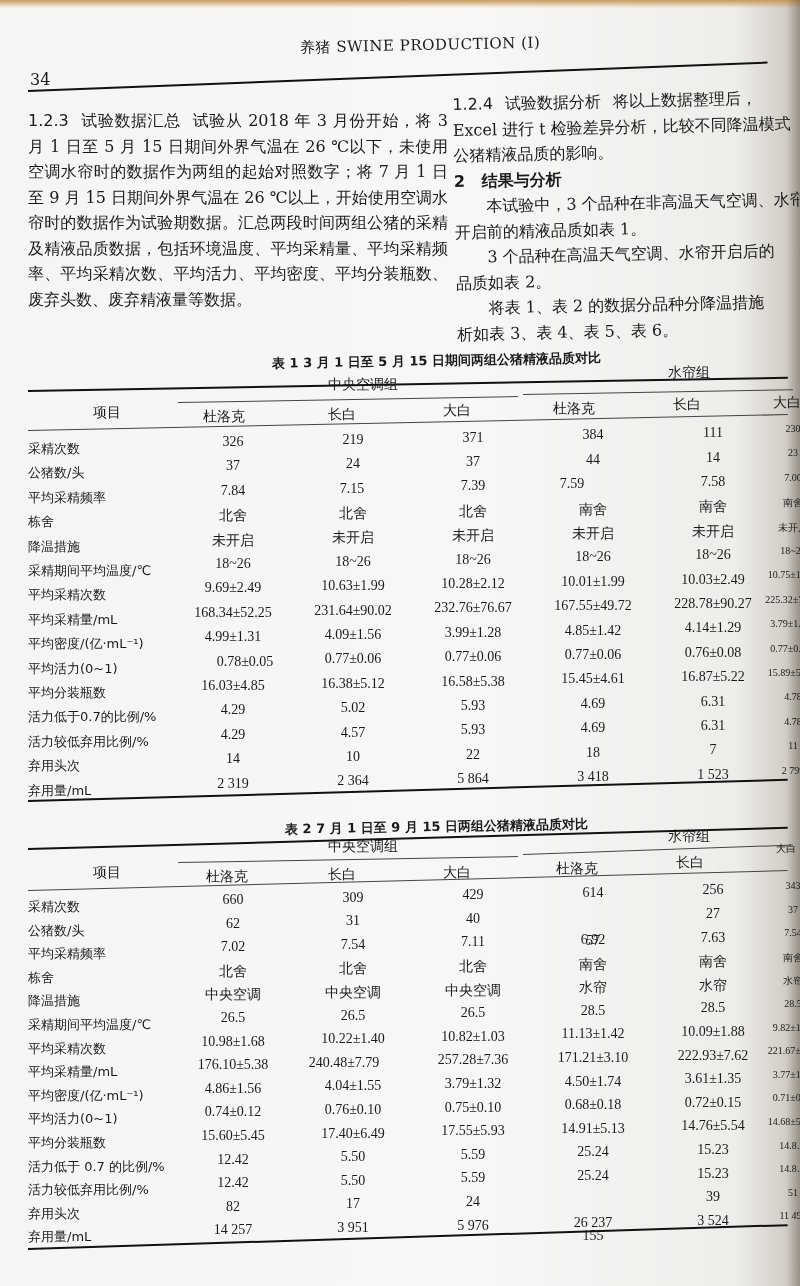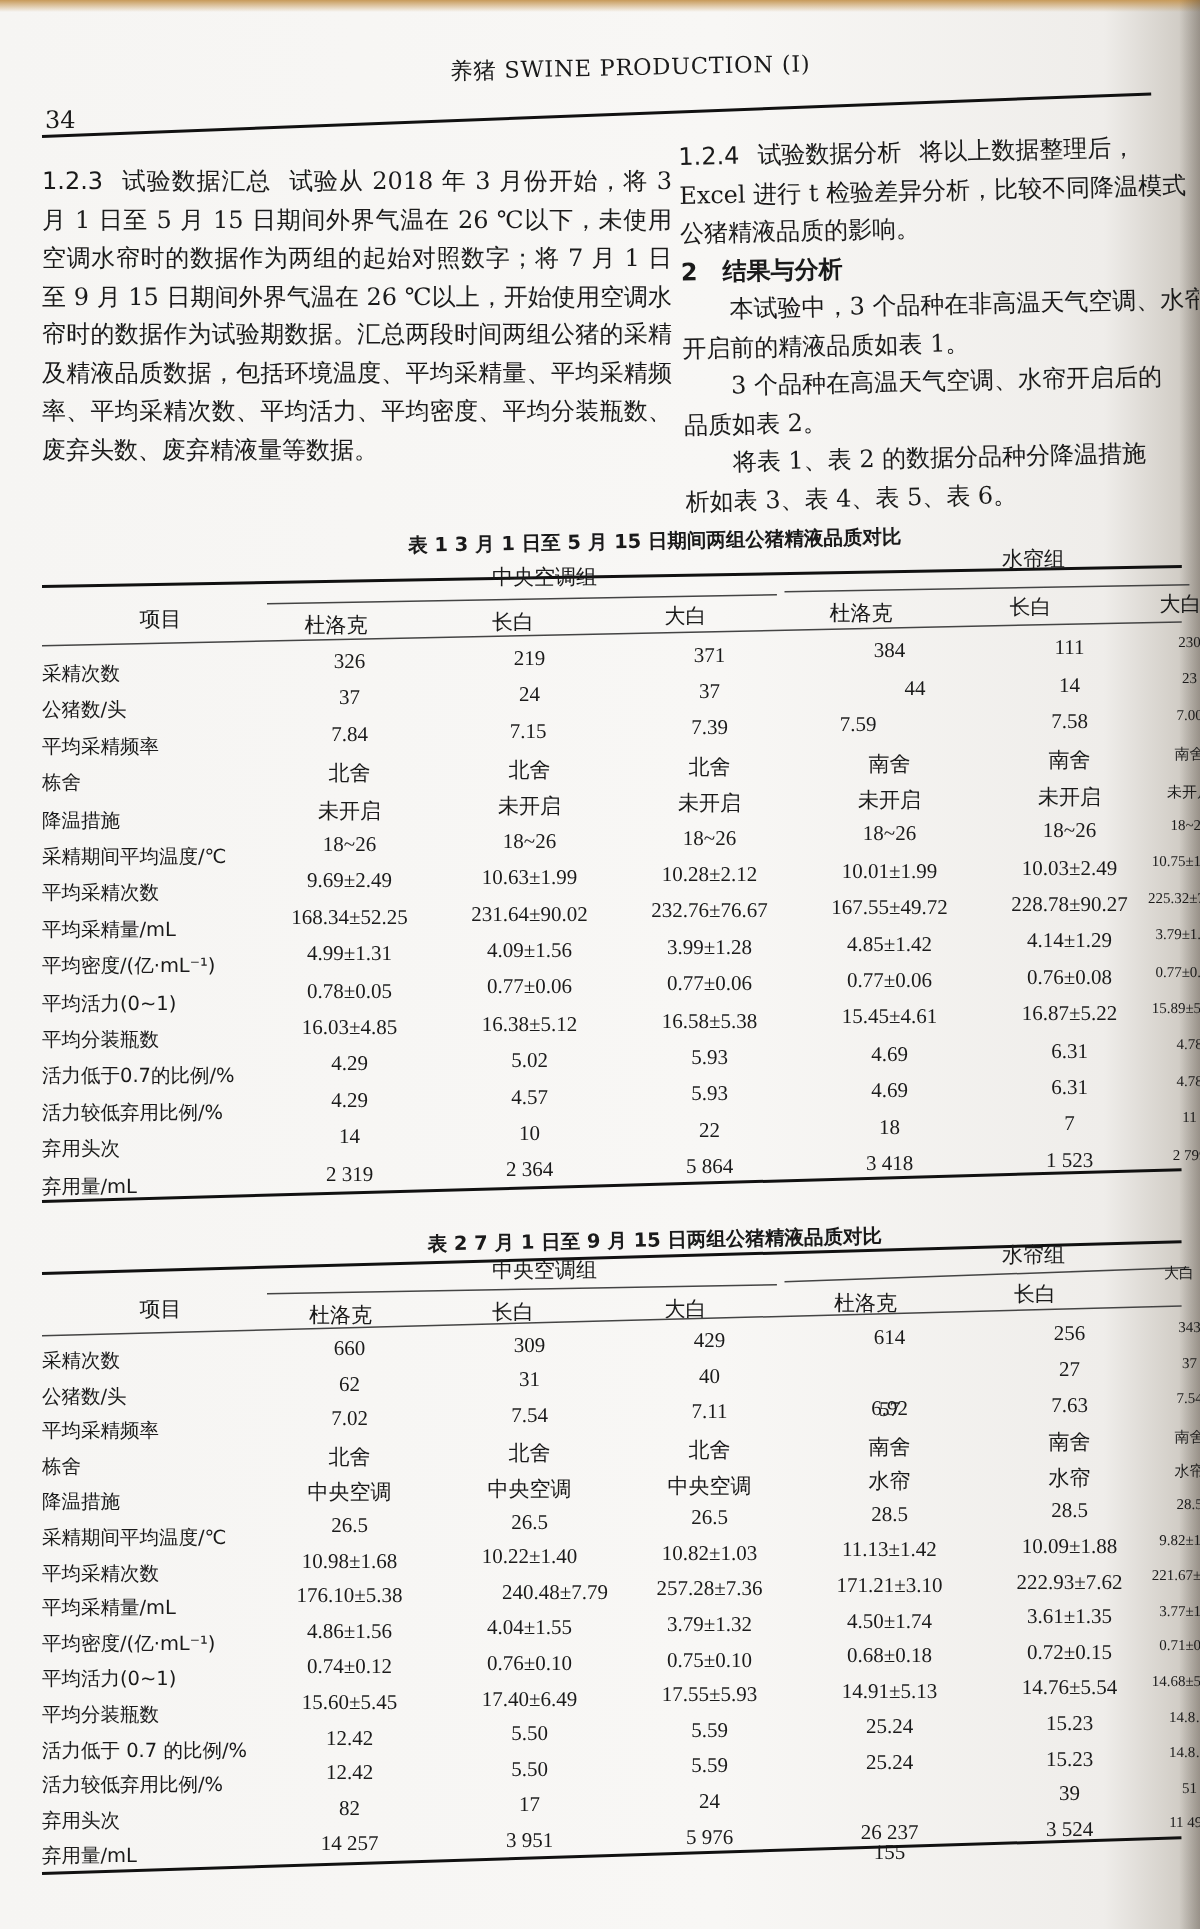--- a/index.html
+++ b/index.html
@@ -129,21 +129,21 @@
           <span class="cell" style="left: 385px; top: -4.4px;">371</span>
           <span class="cell" style="left: 505px; top: -6.6px;">384</span>
           <span class="cell" style="left: 625px; top: -8.8px;">111</span>
           <span class="cell edge" style="left: 735px; top: -11px;">230</span>
         </div>
         <div class="row" style="top: 86.4px;">
           <span class="label" style="top: 6px;">公猪数/头</span>
           <span class="cell" style="left: 145px; top: 0px;">37</span>
           <span class="cell" style="left: 265px; top: -2.2px;">24</span>
           <span class="cell" style="left: 385px; top: -4.4px;">37</span>
-          <span class="cell" style="left: 522px; top: -6.6px;">44</span>
+          <span class="cell" style="left: 505px; top: -6.6px;">44</span>
           <span class="cell" style="left: 625px; top: -8.8px;">14</span>
           <span class="cell edge" style="left: 735px; top: -11px;">23</span>
         </div>
         <div class="row" style="top: 110.8px;">
           <span class="label" style="top: 6px;">平均采精频率</span>
           <span class="cell" style="left: 145px; top: 0px;">7.84</span>
           <span class="cell" style="left: 264px; top: -2.2px;">7.15</span>
           <span class="cell" style="left: 385px; top: -4.4px;">7.39</span>
           <span class="cell" style="left: 484px; top: -6.6px;">7.59</span>
           <span class="cell" style="left: 625px; top: -8.8px;">7.58</span>
@@ -198,21 +198,21 @@
           <span class="label" style="top: 6px;">平均密度/(亿·mL⁻¹)</span>
           <span class="cell" style="left: 145px; top: 0px;">4.99±1.31</span>
           <span class="cell" style="left: 265px; top: -2.2px;">4.09±1.56</span>
           <span class="cell" style="left: 385px; top: -4.4px;">3.99±1.28</span>
           <span class="cell" style="left: 505px; top: -6.6px;">4.85±1.42</span>
           <span class="cell" style="left: 625px; top: -8.8px;">4.14±1.29</span>
           <span class="cell edge" style="left: 735px; top: -11px;">3.79±1.3…</span>
         </div>
         <div class="row" style="top: 281.6px;">
           <span class="label" style="top: 6px;">平均活力(0~1)</span>
-          <span class="cell" style="left: 145px; top: 0px;">0.78±0.05</span>
+          <span class="cell" style="left: 157px; top: 0px;">0.78±0.05</span>
           <span class="cell" style="left: 265px; top: -2.2px;">0.77±0.06</span>
           <span class="cell" style="left: 385px; top: -4.4px;">0.77±0.06</span>
           <span class="cell" style="left: 505px; top: -6.6px;">0.77±0.06</span>
           <span class="cell" style="left: 625px; top: -8.8px;">0.76±0.08</span>
           <span class="cell edge" style="left: 735px; top: -11px;">0.77±0.0…</span>
         </div>
         <div class="row" style="top: 306px;">
           <span class="label" style="top: 6px;">平均分装瓶数</span>
           <span class="cell" style="left: 145px; top: 0px;">16.03±4.85</span>
           <span class="cell" style="left: 265px; top: -2.2px;">16.38±5.12</span>
@@ -336,21 +336,21 @@
           <span class="cell" style="left: 145px; top: 0px;">10.98±1.68</span>
           <span class="cell" style="left: 265px; top: -2.4px;">10.22±1.40</span>
           <span class="cell" style="left: 385px; top: -4.8px;">10.82±1.03</span>
           <span class="cell" style="left: 505px; top: -7.2px;">11.13±1.42</span>
           <span class="cell" style="left: 625px; top: -9.6px;">10.09±1.88</span>
           <span class="cell edge" style="left: 735px; top: -12px;">9.82±1.…</span>
         </div>
         <div class="row" style="top: 217.2px;">
           <span class="label" style="top: 6px;">平均采精量/mL</span>
           <span class="cell" style="left: 145px; top: 0px;">176.10±5.38</span>
-          <span class="cell" style="left: 282px; top: -2.4px;">240.48±7.79</span>
+          <span class="cell" style="left: 256px; top: -2.4px;">240.48±7.79</span>
           <span class="cell" style="left: 385px; top: -4.8px;">257.28±7.36</span>
           <span class="cell" style="left: 505px; top: -7.2px;">171.21±3.10</span>
           <span class="cell" style="left: 625px; top: -9.6px;">222.93±7.62</span>
           <span class="cell edge" style="left: 735px; top: -12px;">221.67±1.…</span>
         </div>
         <div class="row" style="top: 240.8px;">
           <span class="label" style="top: 6px;">平均密度/(亿·mL⁻¹)</span>
           <span class="cell" style="left: 145px; top: 0px;">4.86±1.56</span>
           <span class="cell" style="left: 265px; top: -2.4px;">4.04±1.55</span>
           <span class="cell" style="left: 385px; top: -4.8px;">3.79±1.32</span>

